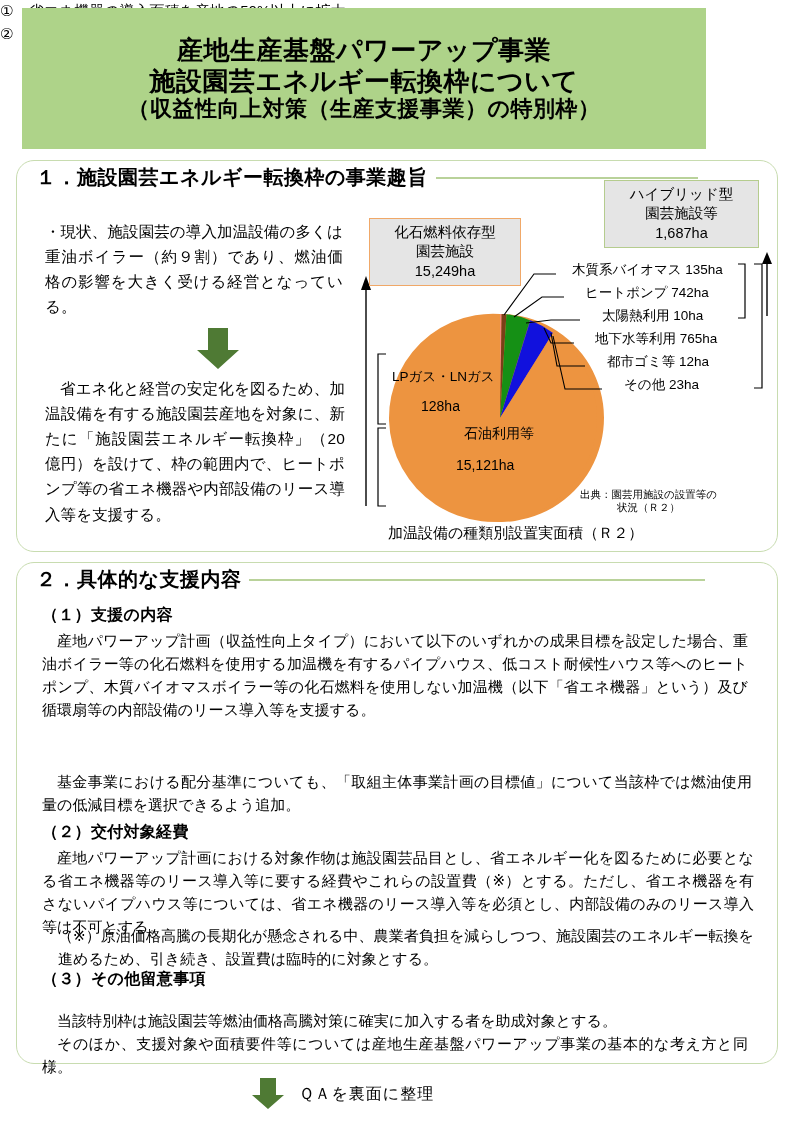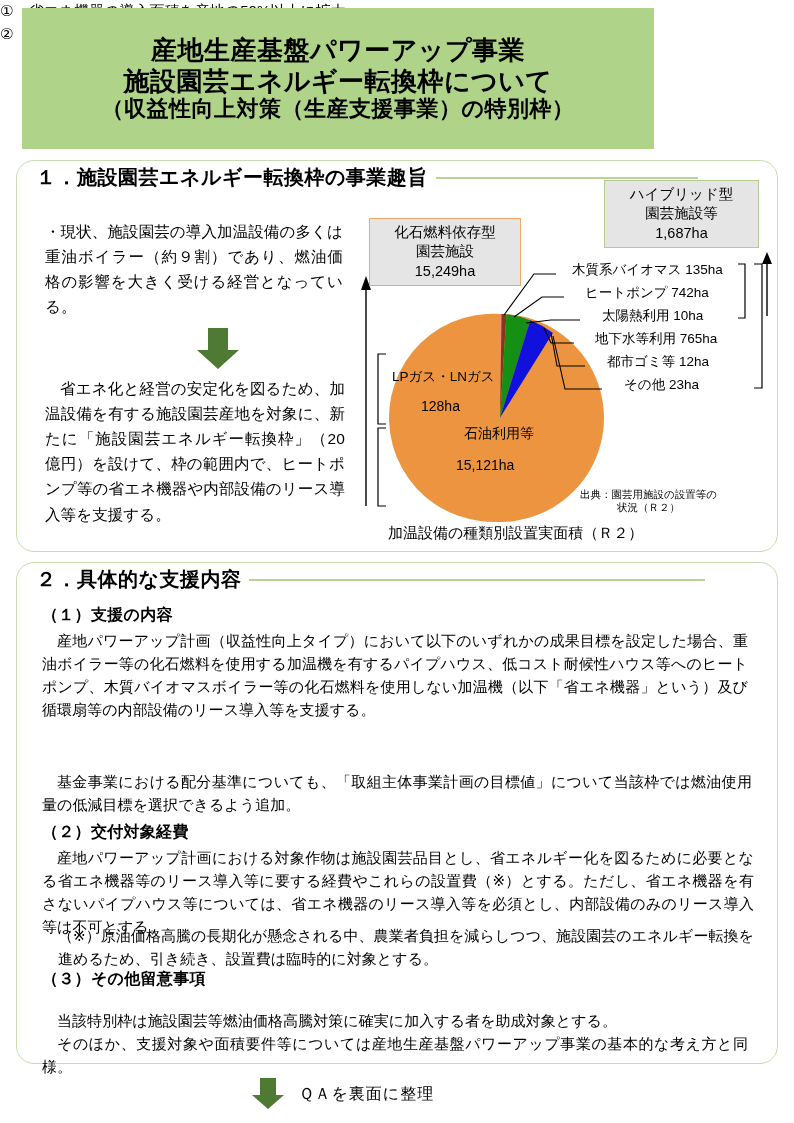--- a/index.html
+++ b/index.html
@@ -14,21 +14,21 @@
     font-family: "Liberation Sans", "DejaVu Sans", sans-serif;
     color: #000000;
     overflow: hidden;
   }
 
   
   #header-banner {
     position: absolute;
     left: 22px;
     top: 8px;
-    width: 632px;
+    width: 684px;
     height: 141px;
     background: #aed389;
     display: flex;
     flex-direction: column;
     align-items: center;
     justify-content: center;
     box-sizing: border-box;
   }
   .hdr-line {
     font-weight: bold;

